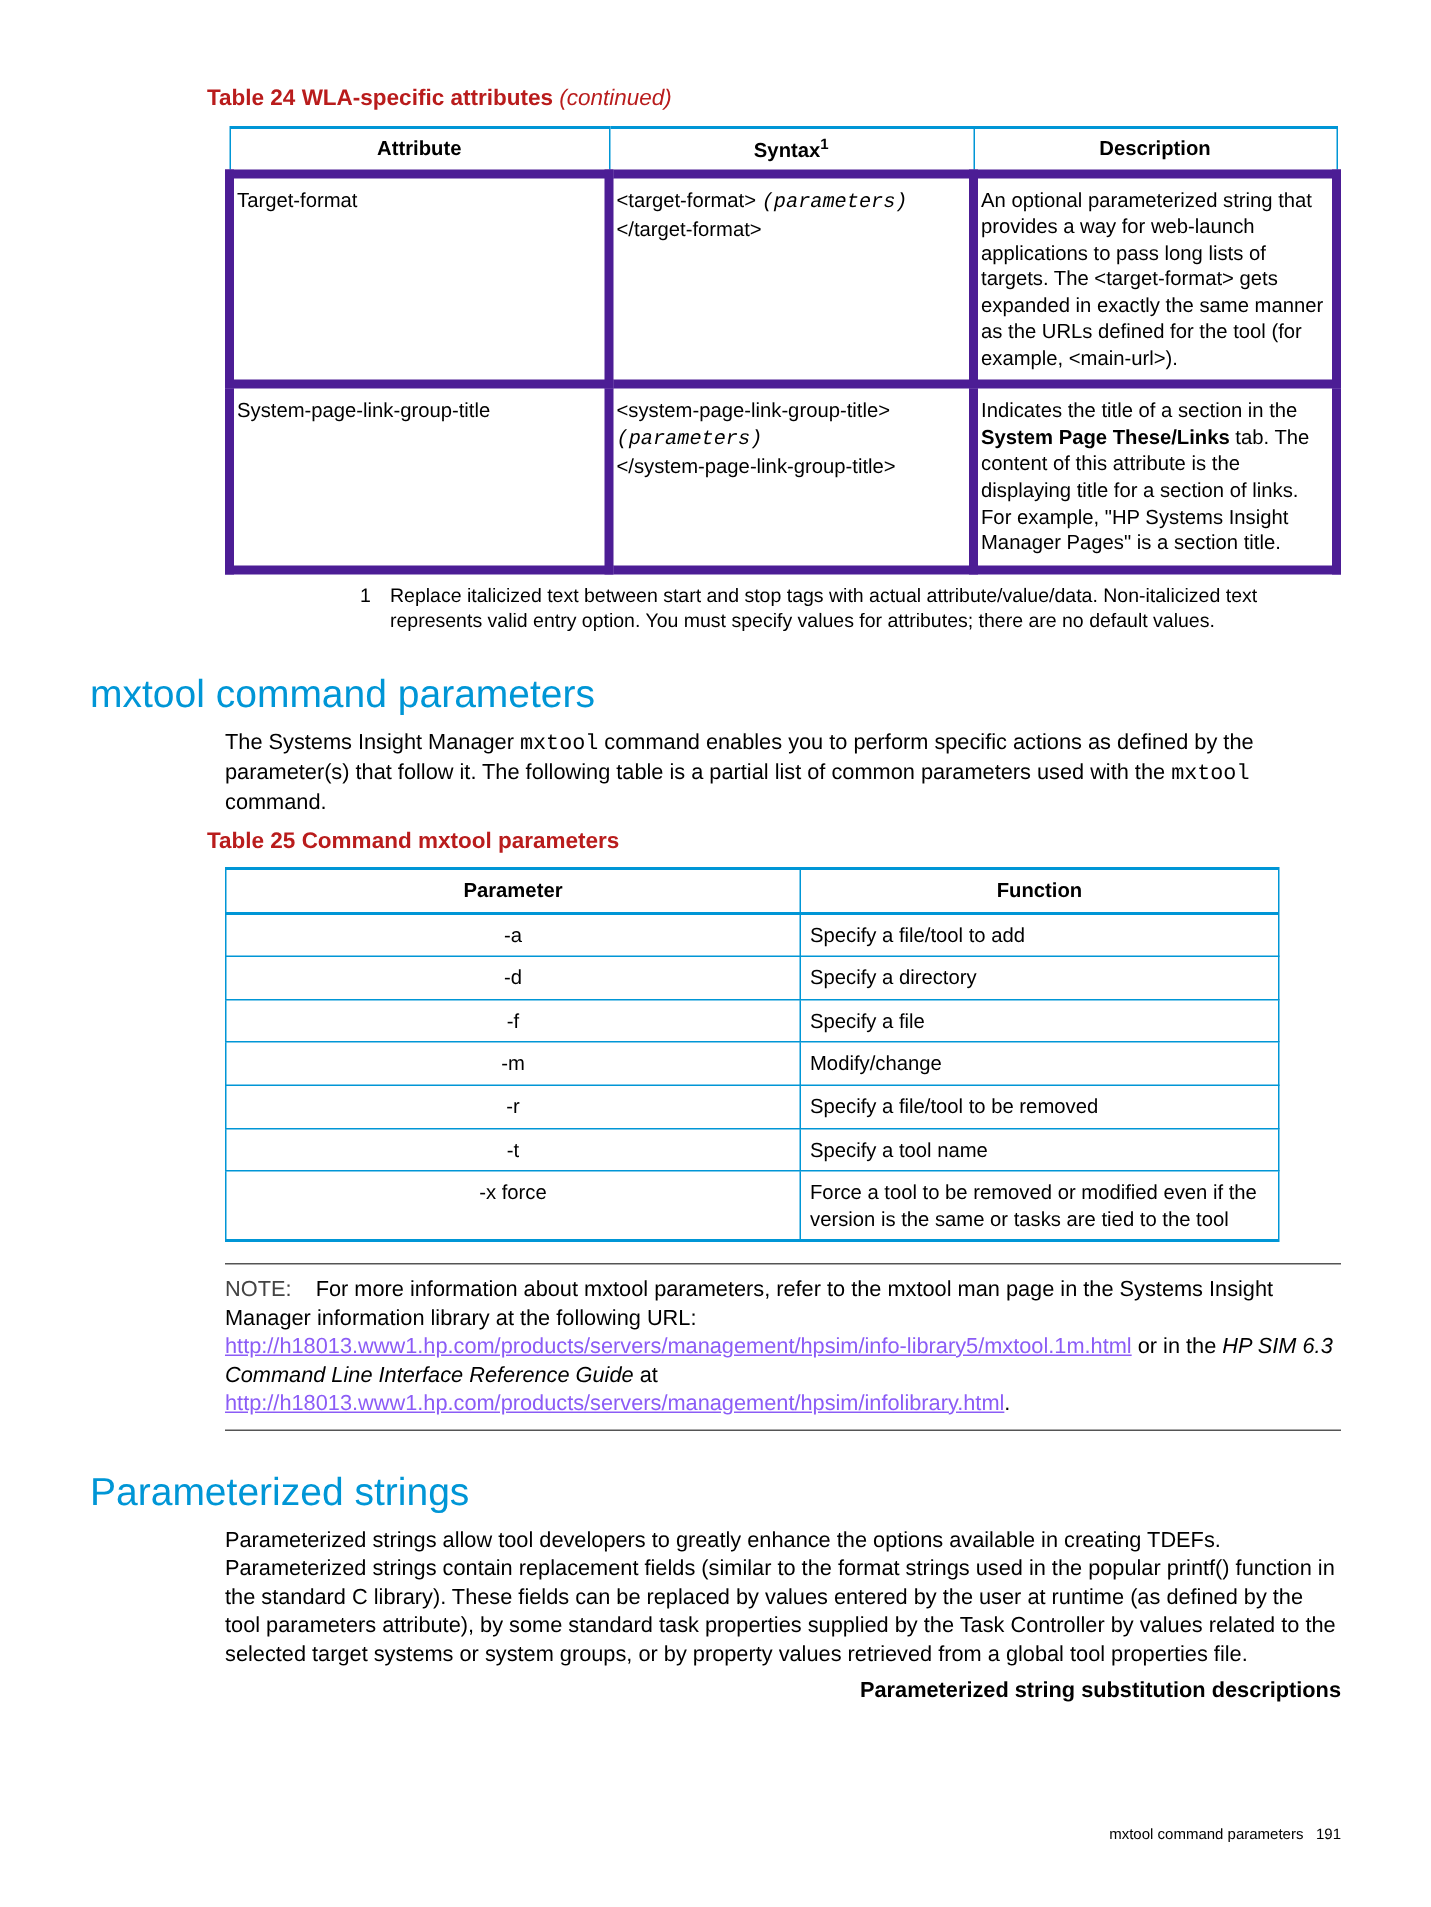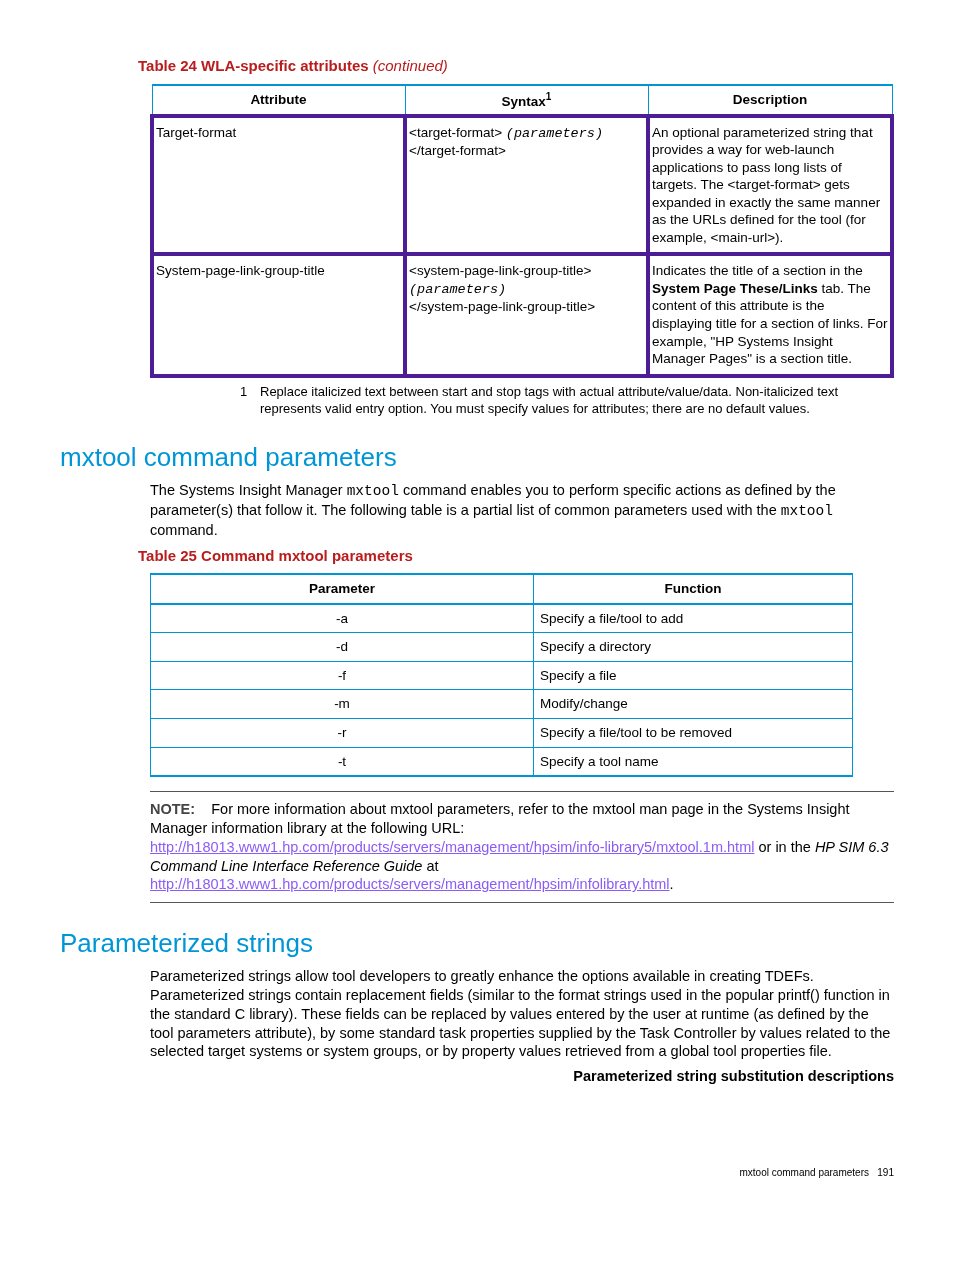--- a/index.html
+++ b/index.html
@@ -30,21 +30,21 @@
   }
   table.wla th {
     border: 1px solid #0096d6;
     border-top: 2px solid #0096d6;
     border-bottom: 2px solid #0096d6;
     padding: 4px 6px;
     font-weight: bold;
     text-align: center;
   }
   table.wla td {
-    border: 4px solid #4c1d95;
+    border: 6px solid #4c1d95;
     padding: 6px 2px;
     vertical-align: top;
   }
   table.wla td.center { text-align: left; }
   sup { font-size: 10px; }
   .footnote {
     font-size: 13px;
     margin: 6px 0 0 90px;
     text-indent: -20px;
     padding-left: 110px;
@@ -85,21 +85,21 @@
   table.params tr:last-child td {
     border-bottom: 2px solid #0096d6;
   }
   table.params td.pcenter { text-align: center; }
   .note-block {
     margin: 14px 0 0 90px;
     border-top: 1px solid #555;
     border-bottom: 1px solid #555;
     padding: 8px 0;
   }
-  .note-block .label { font-weight: bold; color: #444; }
+  .note-block .label { font-weight: normal; color: #444; }
   a.link { color: #8b5cf6; text-decoration: underline; }
   .subhead {
     font-weight: bold;
     margin: 6px 0 0 90px;
     text-align: right;
   }
   .footer {
     text-align: right;
     font-size: 10px;
     margin-top: 80px;
@@ -176,20 +176,24 @@
         <td>Modify/change</td>
       </tr>
   <tr>
         <td class="pcenter">-r</td>
         <td>Specify a file/tool to be removed</td>
       </tr>
   <tr>
         <td class="pcenter">-t</td>
         <td>Specify a tool name</td>
       </tr>
+  <tr>
+        <td class="pcenter">-x force</td>
+        <td>Force a tool to be removed or modified even if the version is the same or tasks are tied to the tool</td>
+      </tr>
 </tbody>
   </table>
 
 <div class="note-block">
   <span class="label">NOTE:</span>&nbsp;&nbsp;&nbsp;
   <span>For more information about mxtool parameters, refer to the mxtool man page in the Systems Insight Manager information library at the following URL: </span><a class="link">http://h18013.www1.hp.com/products/servers/management/hpsim/info-library5/mxtool.1m.html</a><span> or in the </span><span class="ital">HP SIM 6.3 Command Line Interface Reference Guide</span><span> at </span><a class="link">http://h18013.www1.hp.com/products/servers/management/hpsim/infolibrary.html</a><span>.</span>
 </div>
 
 <h2 class="section">Parameterized strings</h2>
 <p class="body-text">Parameterized strings allow tool developers to greatly enhance the options available in creating TDEFs. Parameterized strings contain replacement fields (similar to the format strings used in the popular printf() function in the standard C library). These fields can be replaced by values entered by the user at runtime (as defined by the tool parameters attribute), by some standard task properties supplied by the Task Controller by values related to the selected target systems or system groups, or by property values retrieved from a global tool properties file.</p>

